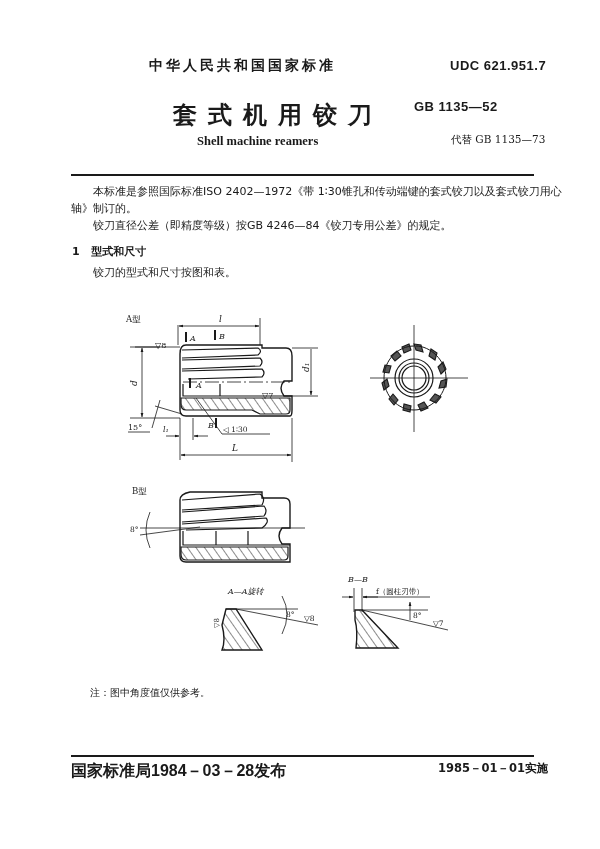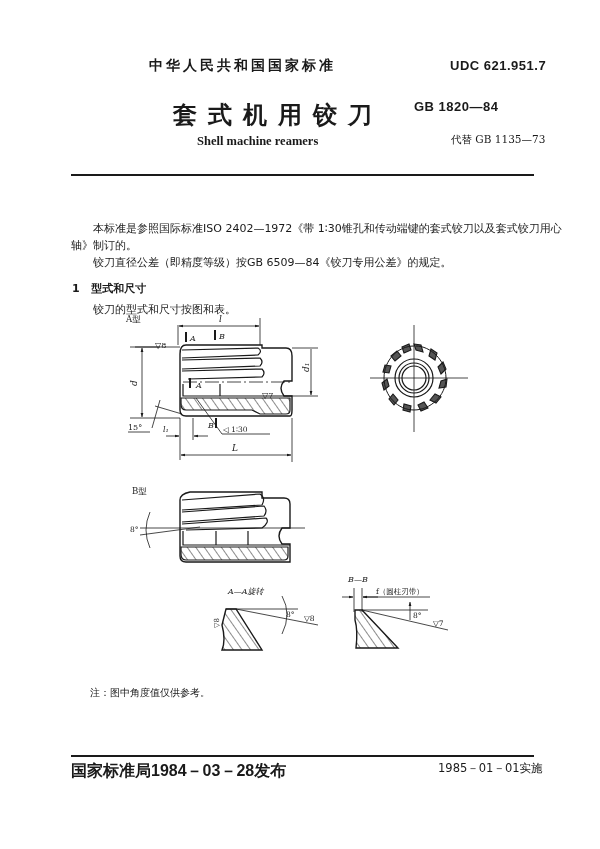--- a/index.html
+++ b/index.html
@@ -8,47 +8,47 @@
     font-family: "DejaVu Serif", "Liberation Serif", serif; color: #1a1a1a;
   }
   .abs { position: absolute; }
   .hdr-cn { left: 149px; top: 57px; font-size: 14px; font-weight: bold; letter-spacing: 3px; font-family: Liberation Sans, sans-serif; }
   .udc { left: 414px; top: 58px; font-size: 13px; font-weight: bold; font-family: "Liberation Sans", sans-serif; letter-spacing: 0.5px; margin-left: 36px; }
   .title-cn { left: 173px; top: 99px; font-size: 24px; font-weight: bold; letter-spacing: 11px; font-family: "DejaVu Sans", sans-serif; }
   .gb { left: 414px; top: 99px; font-size: 13px; font-weight: bold; font-family: "Liberation Sans", sans-serif; letter-spacing: 0.5px; }
   .title-en { left: 197px; top: 134px; font-size: 12.5px; font-weight: bold; font-family: "Liberation Serif", serif; }
   .replace { left: 414px; top: 133px; font-size: 10.5px; font-family: "DejaVu Serif", serif; margin-left: 37px; }
   .rule-top { left: 71px; top: 174px; width: 463px; height: 2px; background: #1a1a1a; }
-  .para { font-size: 11px; font-family: "DejaVu Sans", sans-serif; line-height: 16px; margin-top: 37px; }
+  .para { font-size: 11px; font-family: "DejaVu Sans", sans-serif; line-height: 16px; }
   .p1 { left: 93px; top: 184px; }
   .p1b { left: 71px; top: 201px; }
   .p2 { left: 93px; top: 218px; }
   .sec { left: 72px; top: 244px; font-weight: bold; }
   .p3 { left: 93px; top: 265px; }
   .note { left: 90px; top: 686px; font-size: 10px; font-family: "DejaVu Sans", sans-serif; }
   .rule-bot { left: 71px; top: 755px; width: 463px; height: 2px; background: #1a1a1a; }
   .pub { left: 71px; top: 761px; font-size: 16px; font-weight: bold; font-family: Liberation Sans, sans-serif; }
-  .impl { left: 438px; top: 761px; font-size: 11.5px; font-weight: normal; font-family: "DejaVu Sans", sans-serif; }
+  .impl { left: 438px; top: 761px; font-size: 11.5px; font-weight: bold; font-family: "DejaVu Sans", sans-serif; }
   svg text { font-family: "DejaVu Serif", serif; }
   .dwg { left: 0; top: 0; }
 </style>
 </head>
 <body>
 
 <div class="abs hdr-cn">中华人民共和国国家标准</div>
 <div class="abs udc">UDC 621.951.7</div>
 <div class="abs title-cn">套式机用铰刀</div>
-<div class="abs gb">GB 1820—84</div>
+<div class="abs gb">GB 1135—52</div>
 <div class="abs title-en">Shell machine reamers</div>
 <div class="abs replace">代替 GB 1135—73</div>
 <div class="abs rule-top"></div>
 
 <div class="abs para p1">本标准是参照国际标准ISO 2402—1972《带 1∶30锥孔和传动端键的套式铰刀以及套式铰刀用心</div>
 <div class="abs para p1b">轴》制订的。</div>
-<div class="abs para p2">铰刀直径公差（即精度等级）按GB 6509—84《铰刀专用公差》的规定。</div>
+<div class="abs para p2">铰刀直径公差（即精度等级）按GB 4246—84《铰刀专用公差》的规定。</div>
 <div class="abs para sec">
   <span>1</span>&nbsp;&nbsp;&nbsp;<span>型式和尺寸</span>
 </div>
 <div class="abs para p3">铰刀的型式和尺寸按图和表。</div>
 
 <svg class="abs dwg" width="600" height="849" viewBox="0 0 600 849">
   <defs>
     <pattern id="hatch" width="7" height="7" patternUnits="userSpaceOnUse" patternTransform="rotate(-35)">
       <line x1="0" y1="0" x2="0" y2="7" stroke="#1a1a1a" stroke-width="1"></line>
     </pattern>

